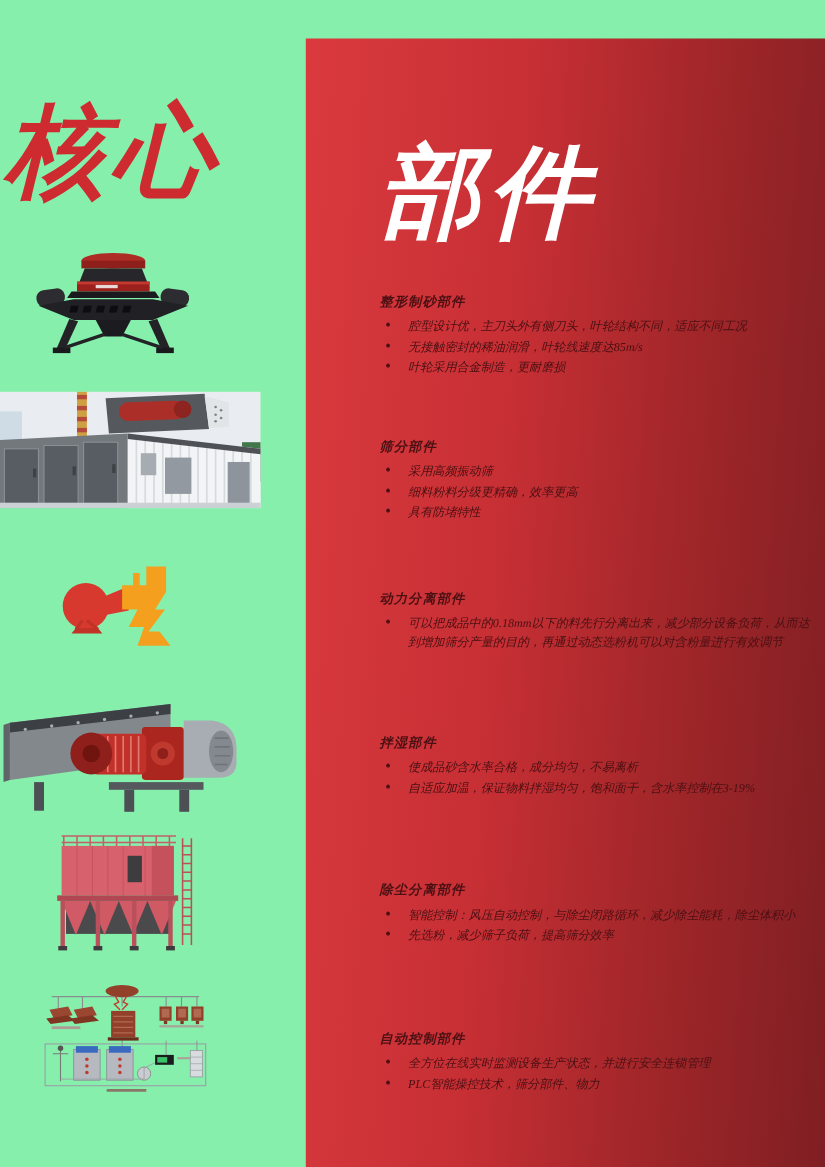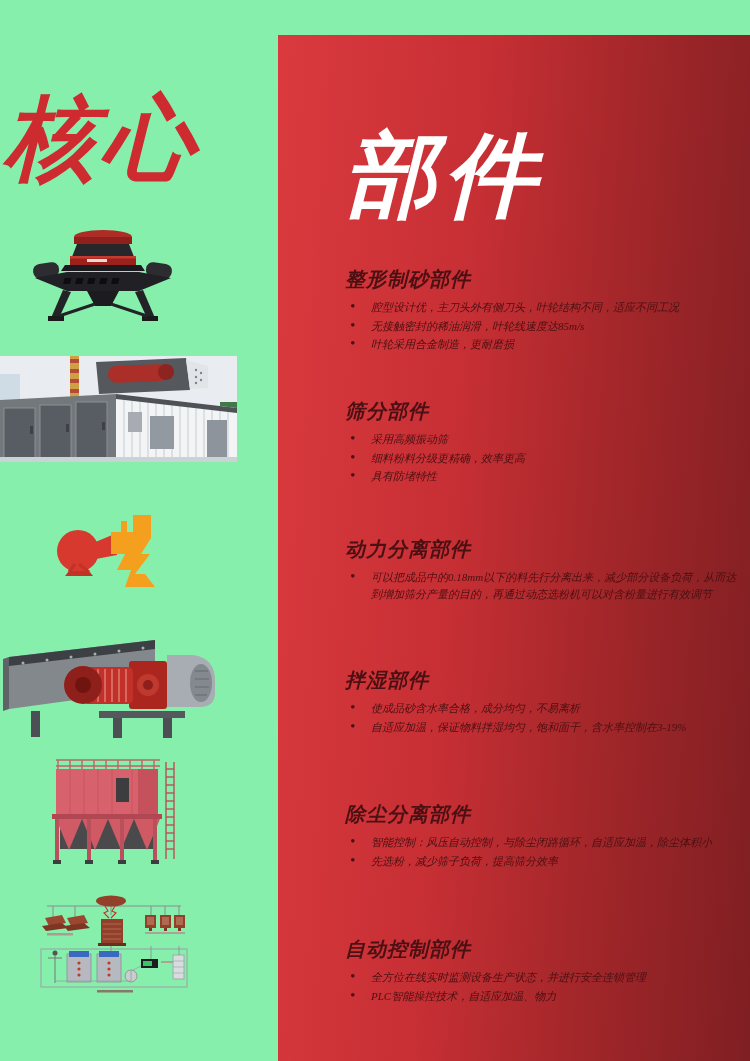--- a/index.html
+++ b/index.html
@@ -8,21 +8,21 @@
 
   .red-panel{position:absolute;left:278px;top:0;width:484px;height:1061px;
     background:linear-gradient(94deg,#da3a3e 0%,#c62f34 38%,#a02629 68%,#7c1e22 100%);margin-top:35px;}
 
   .title-core{position:absolute;left:4px;top:92px;font-family:"Liberation Sans",sans-serif;
     font-weight:900;font-size:92px;line-height:1;letter-spacing:6px;color:#ce2b31;white-space:nowrap;}
   .title-parts{position:absolute;left:66px;top:94px;font-family:"Liberation Sans",sans-serif;
     font-weight:900;font-size:92px;line-height:1;letter-spacing:8px;color:#ffffff;white-space:nowrap;}
 
   .section{position:absolute;left:67px;width:400px;color:#4b1013;}
-  .section h3{margin:0 0 6px 0;font-size:20px;font-weight:bold;letter-spacing:1px;}
+  .section h3{margin:0 0 6px 0;font-size:12px;font-weight:bold;letter-spacing:1px;}
   .section ul{margin:0;padding:0;list-style:none;font-size:11px;line-height:16.5px;}
   .section li{position:relative;padding-left:26px;margin-bottom:2px;}
   .section li::before{content:"\2022";position:absolute;left:5px;top:-1px;font-size:15px;}
 
   .s1{top:231px}.s2{top:363px}.s3{top:501px}.s4{top:632px}.s5{top:766px}.s6{top:901px}
 
   figure{margin:0;padding:0;position:absolute;}
   figure svg{display:block;width:100%;height:100%;}
   .f1{left:25px;top:228px;width:155px;height:98px;}
   .f2{left:0px;top:356px;width:237px;height:106px;}
@@ -349,29 +349,29 @@
       <h3>拌湿部件</h3>
       <ul>
         <li>使成品砂含水率合格，成分均匀，不易离析</li>
         <li>自适应加温，保证物料拌湿均匀，饱和面干，含水率控制在3-19%</li>
       </ul>
     </section>
 
     <section class="section s5">
       <h3>除尘分离部件</h3>
       <ul>
-        <li>智能控制：风压自动控制，与除尘闭路循环，自适应加温，除尘体积小</li>
+        <li>智能控制：风压自动控制，与除尘闭路循环，减少除尘能耗，除尘体积小</li>
         <li>先选粉，减少筛子负荷，提高筛分效率</li>
       </ul>
     </section>
 
     <section class="section s6">
       <h3>自动控制部件</h3>
       <ul>
         <li>全方位在线实时监测设备生产状态，并进行安全连锁管理</li>
-        <li>PLC智能操控技术，自适应加温、物力</li>
+        <li>PLC智能操控技术，筛分部件、物力</li>
       </ul>
     </section>
 
     <div class="watermark">qianmingjr.com</div>
   </div>
 
 </div>
 
 </body></html>

